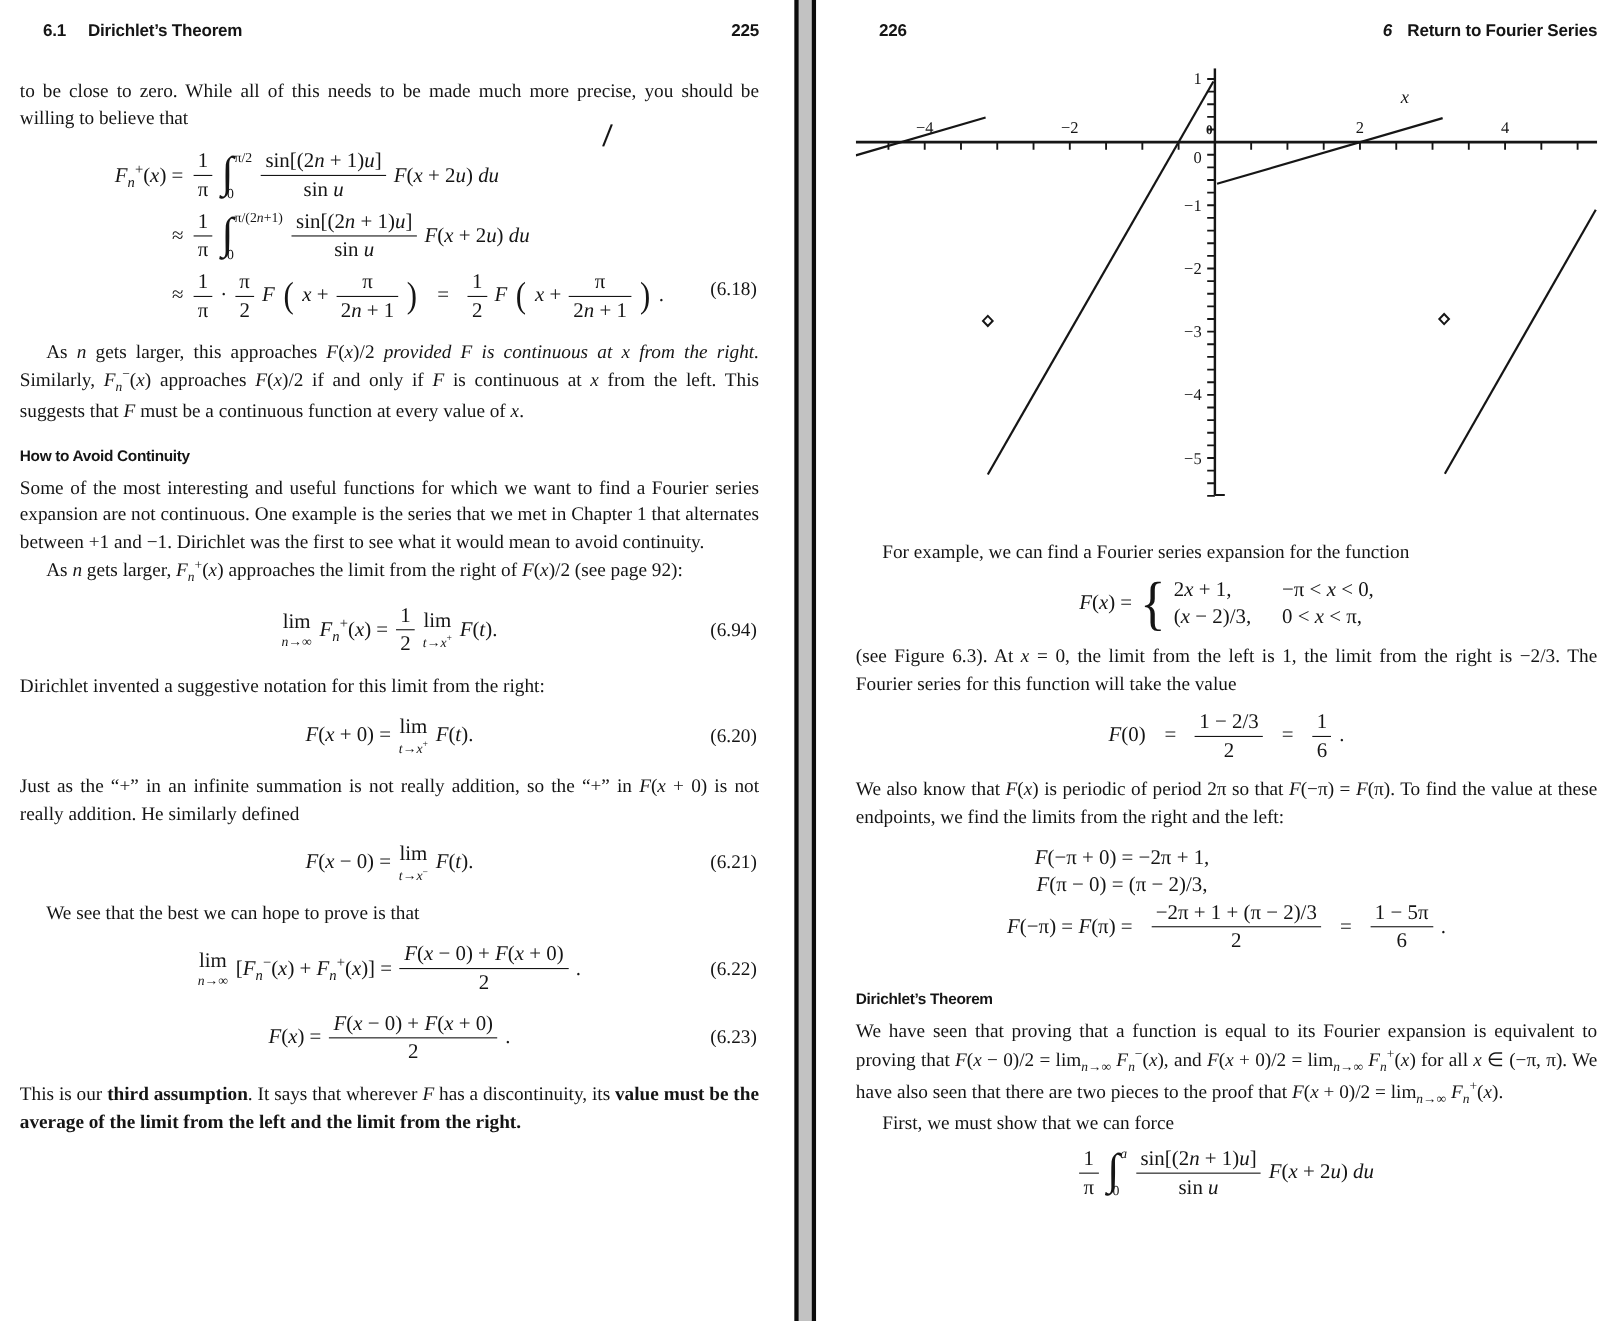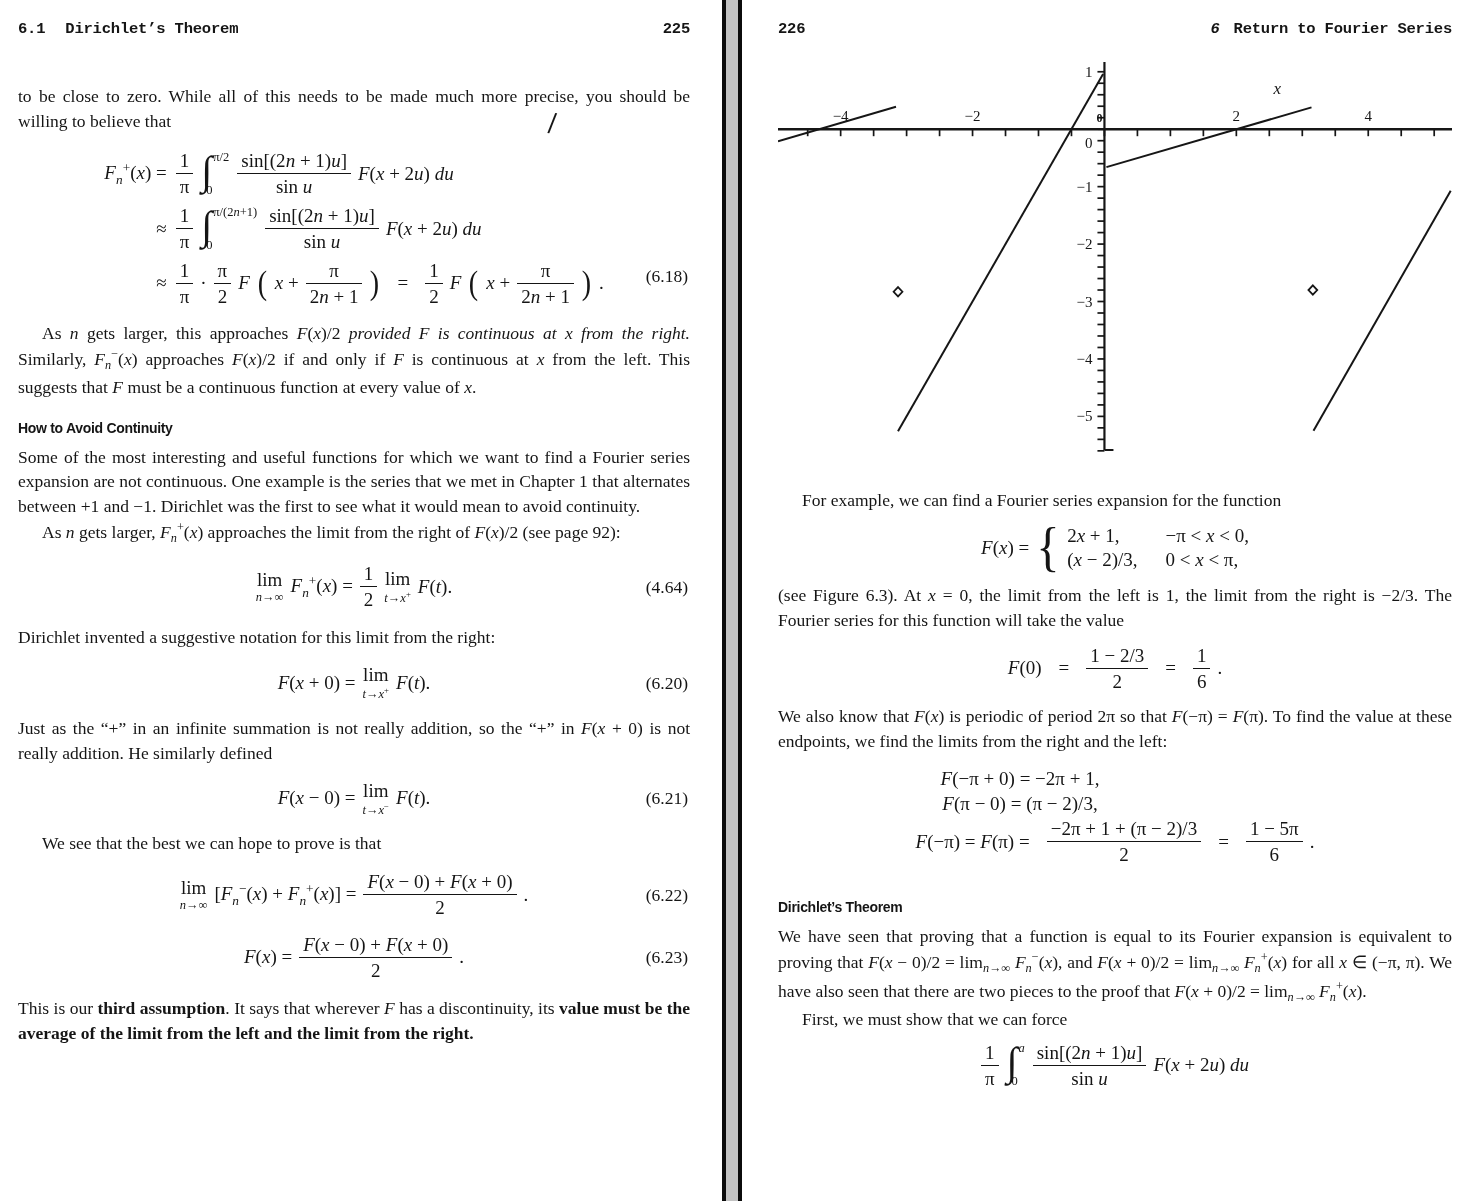--- a/index.html
+++ b/index.html
@@ -3,27 +3,27 @@
 <meta charset="utf-8">
 <style>
   html,body{margin:0;padding:0;width:1465px;height:1201px;overflow:hidden;background:#ffffff;}
   .spread{display:flex;width:1465px;height:1201px;background:#fff;color:#151515;}
   .page{box-sizing:border-box;background:#fff;position:relative;}
   .page.left{width:722px;padding:20px 32px 0 18px;}
   .divider{width:20px;box-sizing:border-box;background:#c2c2c2;border-left:4px solid #0b0b0b;border-right:4px solid #0b0b0b;}
   .page.right{flex:1;padding:20px 13px 0 36px;}
 
   .runhead{display:flex;justify-content:space-between;align-items:baseline;
-    font-family:Liberation Mono, monospace;font-weight:bold;font-size:15.5px;letter-spacing:-0.2px;}
+    font-family:Liberation Sans, sans-serif;font-weight:bold;font-size:15.5px;letter-spacing:-0.2px;margin-left:21px;}
   .rh-num{margin-right:20px;}
   .rh-ch-num{font-style:italic;margin-right:14px;}
 
   .para{font-family:"Liberation Serif",serif;font-size:17.5px;line-height:1.42;text-align:justify;margin:0;}
   .indent{text-indent:24px;}
-  .mt-first{margin-top:46px;}
+  .mt-first{margin-top:32px;}
   .subhead{font-family:Liberation Sans, sans-serif;font-weight:bold;font-size:14px;margin:20px 0 9px 0;letter-spacing:-0.3px;}
 
   
   .eq{position:relative;display:flex;justify-content:center;align-items:center;gap:7px;
       font-family:"Liberation Serif",serif;font-size:19px;margin:15px 0;}
   .eqtag{position:absolute;right:2px;top:50%;transform:translateY(-50%);font-size:17.5px;}
   .mtok{white-space:nowrap;}
   .gapL{margin-left:10px;} .gapR{margin-right:10px;}
   .frac{display:inline-block;text-align:center;vertical-align:middle;line-height:1.12;}
   .frac .num{display:block;padding:0 4px 2px;border-bottom:1.4px solid #151515;}
@@ -175,21 +175,21 @@
       <span class="mtok"><i>F</i><sub><i>n</i></sub><sup>+</sup>(<i>x</i>) =</span>
       <span class="frac">
           <span class="num">1</span>
           <span class="den">2</span>
         </span>
       <span class="limop">
           <span class="lop">lim</span>
           <span class="lsub"><i>t</i>→<i>x</i><sup>+</sup></span>
         </span>
       <span class="mtok"><i>F</i>(<i>t</i>).</span>
-      <span class="eqtag">(4.64)</span>
+      <span class="eqtag">(6.94)</span>
     </div>
 
     <p class="para">Dirichlet invented a suggestive notation for this limit from the right:</p>
 
     <div class="eq">
       <span class="mtok"><i>F</i>(<i>x</i> + 0) =</span>
       <span class="limop">
           <span class="lop">lim</span>
           <span class="lsub"><i>t</i>→<i>x</i><sup>+</sup></span>
         </span>

